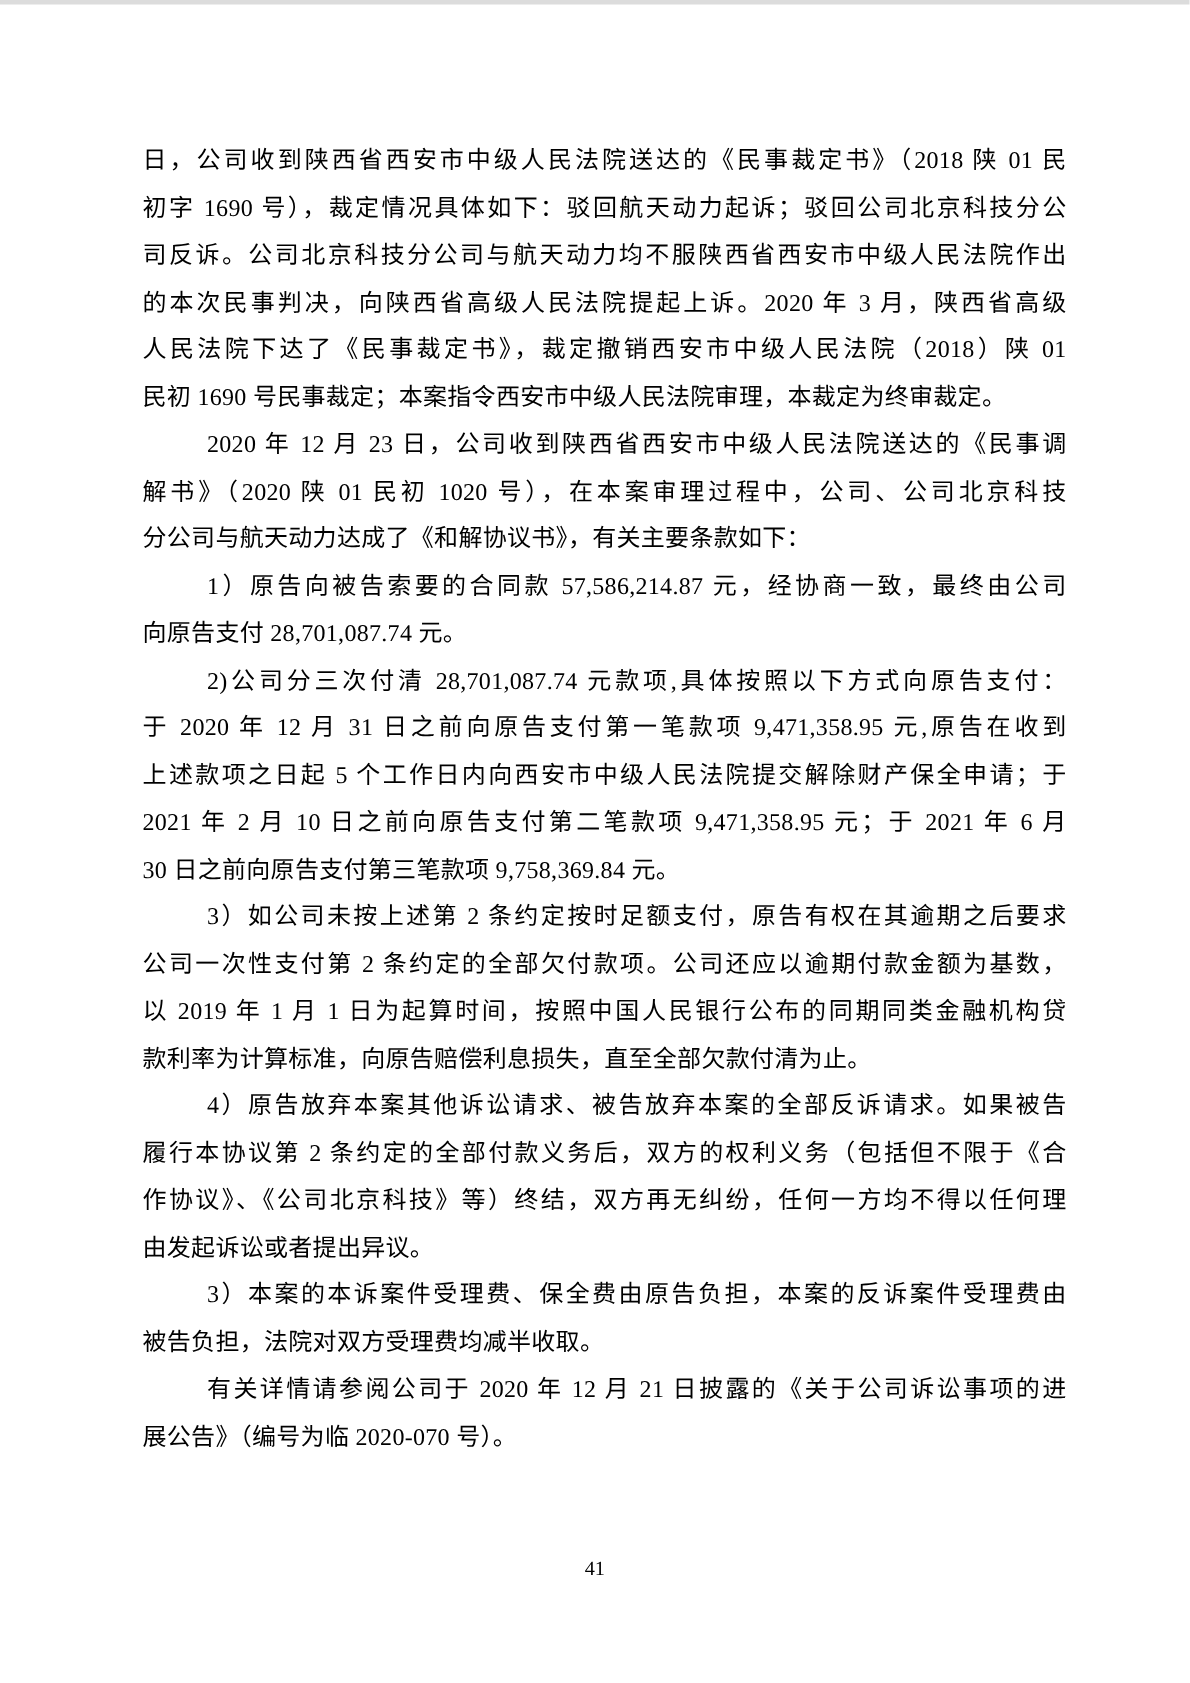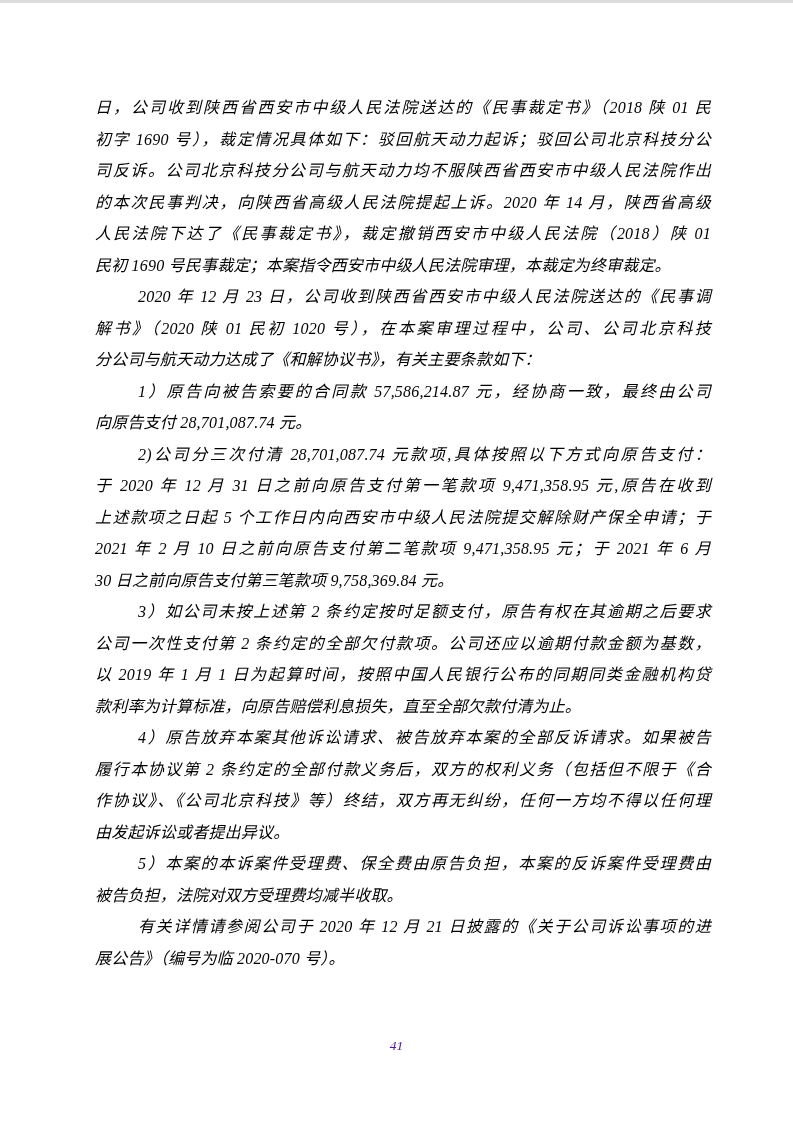--- a/index.html
+++ b/index.html
@@ -12,21 +12,20 @@
     height: 1122px;
     position: relative;
     font-family: "Liberation Serif", "DejaVu Serif", serif;
     color: #000000;
     overflow: hidden;
   }
   .page {
     position: absolute;
     inset: 0;
     background: #ffffff;
-    font-style: italic;
   }
   .top-edge {
     position: absolute;
     top: 0;
     left: 0;
     width: 100%;
     height: 3px;
     background: #dcdcdc;
   }
   .text-block {
@@ -50,54 +49,54 @@
     text-indent: 43px;
   }
   .footer {
     position: absolute;
     top: 1038px;
     left: 0;
     width: 100%;
     text-align: center;
     font-size: 13.5px;
     line-height: 16px;
-    color: #4c1d95;
+    color: #000000;
   }
 </style>
 </head>
 <body>
 
 <div class="page">
   <div class="top-edge"></div>
 
   <div class="text-block">
     <div class="ln">日，公司收到陕西省西安市中级人民法院送达的《民事裁定书》（2018 陕 01 民</div>
     <div class="ln">初字 1690 号），裁定情况具体如下：驳回航天动力起诉；驳回公司北京科技分公</div>
     <div class="ln">司反诉。公司北京科技分公司与航天动力均不服陕西省西安市中级人民法院作出</div>
-    <div class="ln">的本次民事判决，向陕西省高级人民法院提起上诉。2020 年 14 月，陕西省高级</div>
+    <div class="ln">的本次民事判决，向陕西省高级人民法院提起上诉。2020 年 3 月，陕西省高级</div>
     <div class="ln">人民法院下达了《民事裁定书》，裁定撤销西安市中级人民法院（2018）陕 01</div>
     <div class="ln end">民初 1690 号民事裁定；本案指令西安市中级人民法院审理，本裁定为终审裁定。</div>
     <div class="ln indent">2020 年 12 月 23 日，公司收到陕西省西安市中级人民法院送达的《民事调</div>
     <div class="ln">解书》（2020 陕 01 民初 1020 号），在本案审理过程中，公司、公司北京科技</div>
     <div class="ln end">分公司与航天动力达成了《和解协议书》，有关主要条款如下：</div>
     <div class="ln indent">1）原告向被告索要的合同款 57,586,214.87 元，经协商一致，最终由公司</div>
     <div class="ln end">向原告支付 28,701,087.74 元。</div>
     <div class="ln indent">2)公司分三次付清 28,701,087.74 元款项,具体按照以下方式向原告支付：</div>
     <div class="ln">于 2020 年 12 月 31 日之前向原告支付第一笔款项 9,471,358.95 元,原告在收到</div>
     <div class="ln">上述款项之日起 5 个工作日内向西安市中级人民法院提交解除财产保全申请；于</div>
     <div class="ln">2021 年 2 月 10 日之前向原告支付第二笔款项 9,471,358.95 元；于 2021 年 6 月</div>
     <div class="ln end">30 日之前向原告支付第三笔款项 9,758,369.84 元。</div>
     <div class="ln indent">3）如公司未按上述第 2 条约定按时足额支付，原告有权在其逾期之后要求</div>
     <div class="ln">公司一次性支付第 2 条约定的全部欠付款项。公司还应以逾期付款金额为基数，</div>
     <div class="ln">以 2019 年 1 月 1 日为起算时间，按照中国人民银行公布的同期同类金融机构贷</div>
     <div class="ln end">款利率为计算标准，向原告赔偿利息损失，直至全部欠款付清为止。</div>
     <div class="ln indent">4）原告放弃本案其他诉讼请求、被告放弃本案的全部反诉请求。如果被告</div>
     <div class="ln">履行本协议第 2 条约定的全部付款义务后，双方的权利义务（包括但不限于《合</div>
     <div class="ln">作协议》、《公司北京科技》等）终结，双方再无纠纷，任何一方均不得以任何理</div>
     <div class="ln end">由发起诉讼或者提出异议。</div>
-    <div class="ln indent">5）本案的本诉案件受理费、保全费由原告负担，本案的反诉案件受理费由</div>
+    <div class="ln indent">3）本案的本诉案件受理费、保全费由原告负担，本案的反诉案件受理费由</div>
     <div class="ln end">被告负担，法院对双方受理费均减半收取。</div>
     <div class="ln indent">有关详情请参阅公司于 2020 年 12 月 21 日披露的《关于公司诉讼事项的进</div>
     <div class="ln end">展公告》（编号为临 2020-070 号）。</div>
   </div>
 
   <div class="footer">41</div>
 </div>
 
 </body></html>

